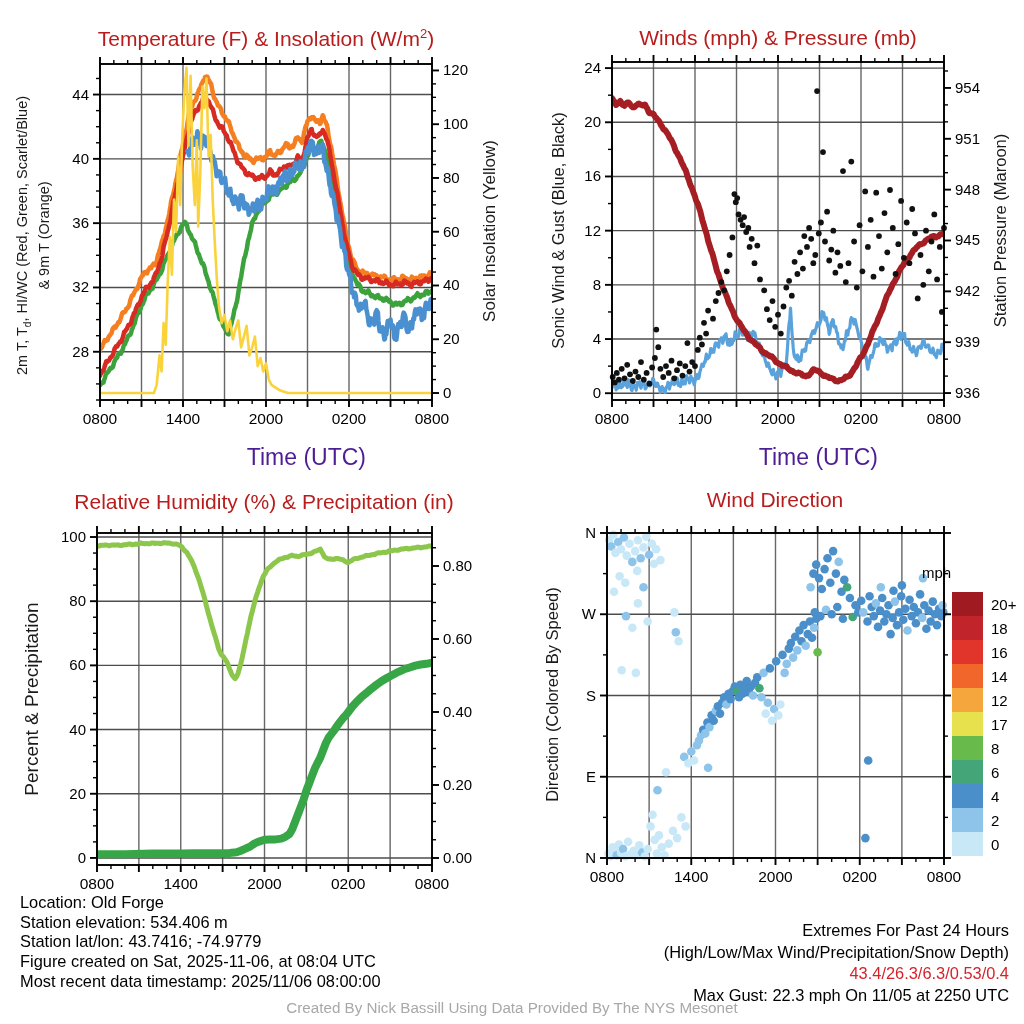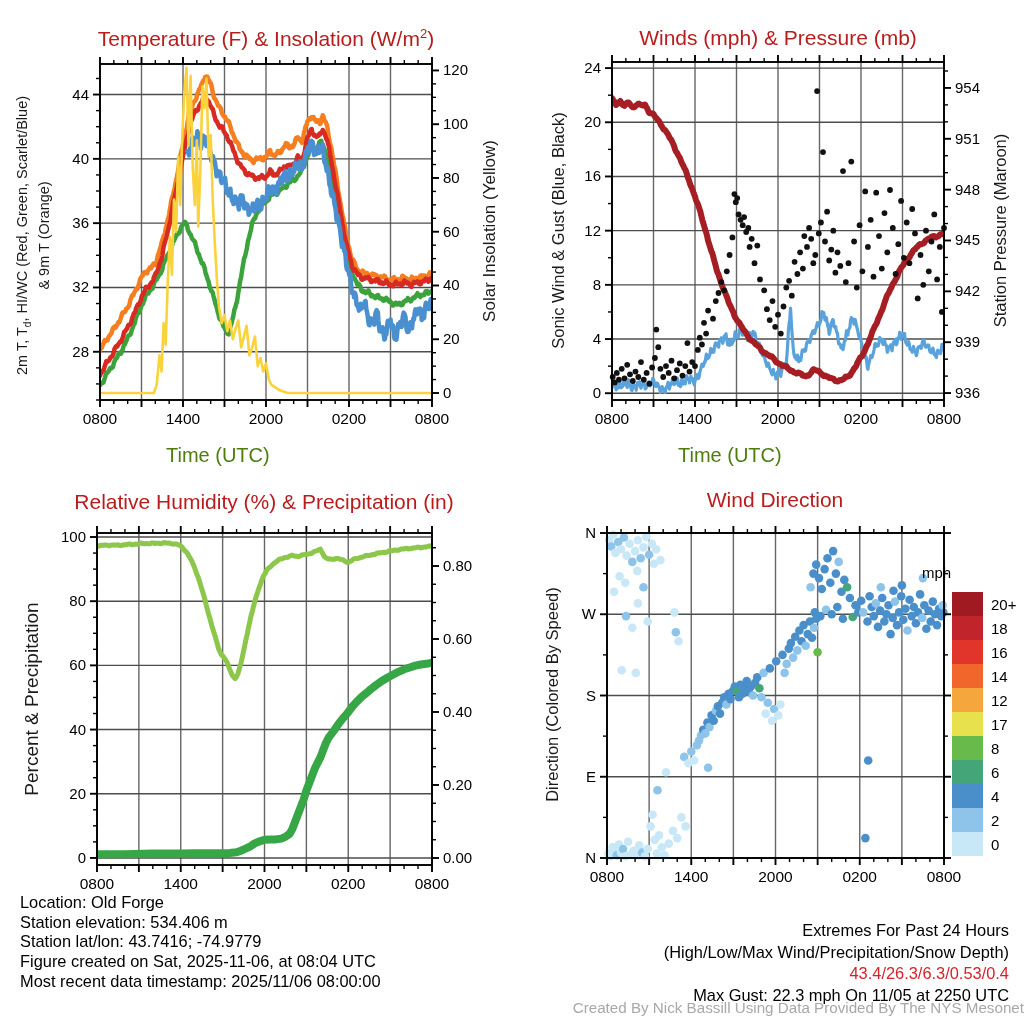--- a/index.html
+++ b/index.html
@@ -3,24 +3,24 @@
 <meta charset="utf-8">
 <style>
   html,body{margin:0;padding:0;background:#fff;}
   #page{position:relative;width:1024px;height:1024px;background:#ffffff;overflow:hidden;
         font-family:"Liberation Sans",sans-serif;color:#000;}
   .abs{position:absolute;}
   .title{font-size:21px;text-align:center;color:#b91c1c;white-space:nowrap;}
   .title sup{font-size:13px;}
   .vlab{position:absolute;transform:rotate(-90deg);text-align:center;white-space:nowrap;color:#1a1a1a;}
   .vlab sub{font-size:10px;}
-  .xlab{font-size:20px;text-align:left;color:#4d7c0f;}
+  .xlab{font-size:23px;text-align:right;color:#4c1d95;}
   .footL div{font-size:16.4px;line-height:19.7px;}
   .footR div{font-size:16.4px;line-height:21.6px;}
-  #credit{width:1024px;text-align:right;font-size:15.2px;color:#a8a8a8;}
+  #credit{width:1024px;text-align:center;font-size:15.2px;color:#a8a8a8;}
   svg text{font-family:"Liberation Sans",sans-serif;fill:#000;}
   #colorbar .row{display:flex;align-items:center;height:24px;}
   #colorbar .cell{width:31px;height:24px;}
   #colorbar .lbl{margin-left:8px;min-width:24px;text-align:left;font-size:15px;}
   #cbtitle{font-size:15px;}
 </style>
 </head>
 <body>
 
 <div id="page">

